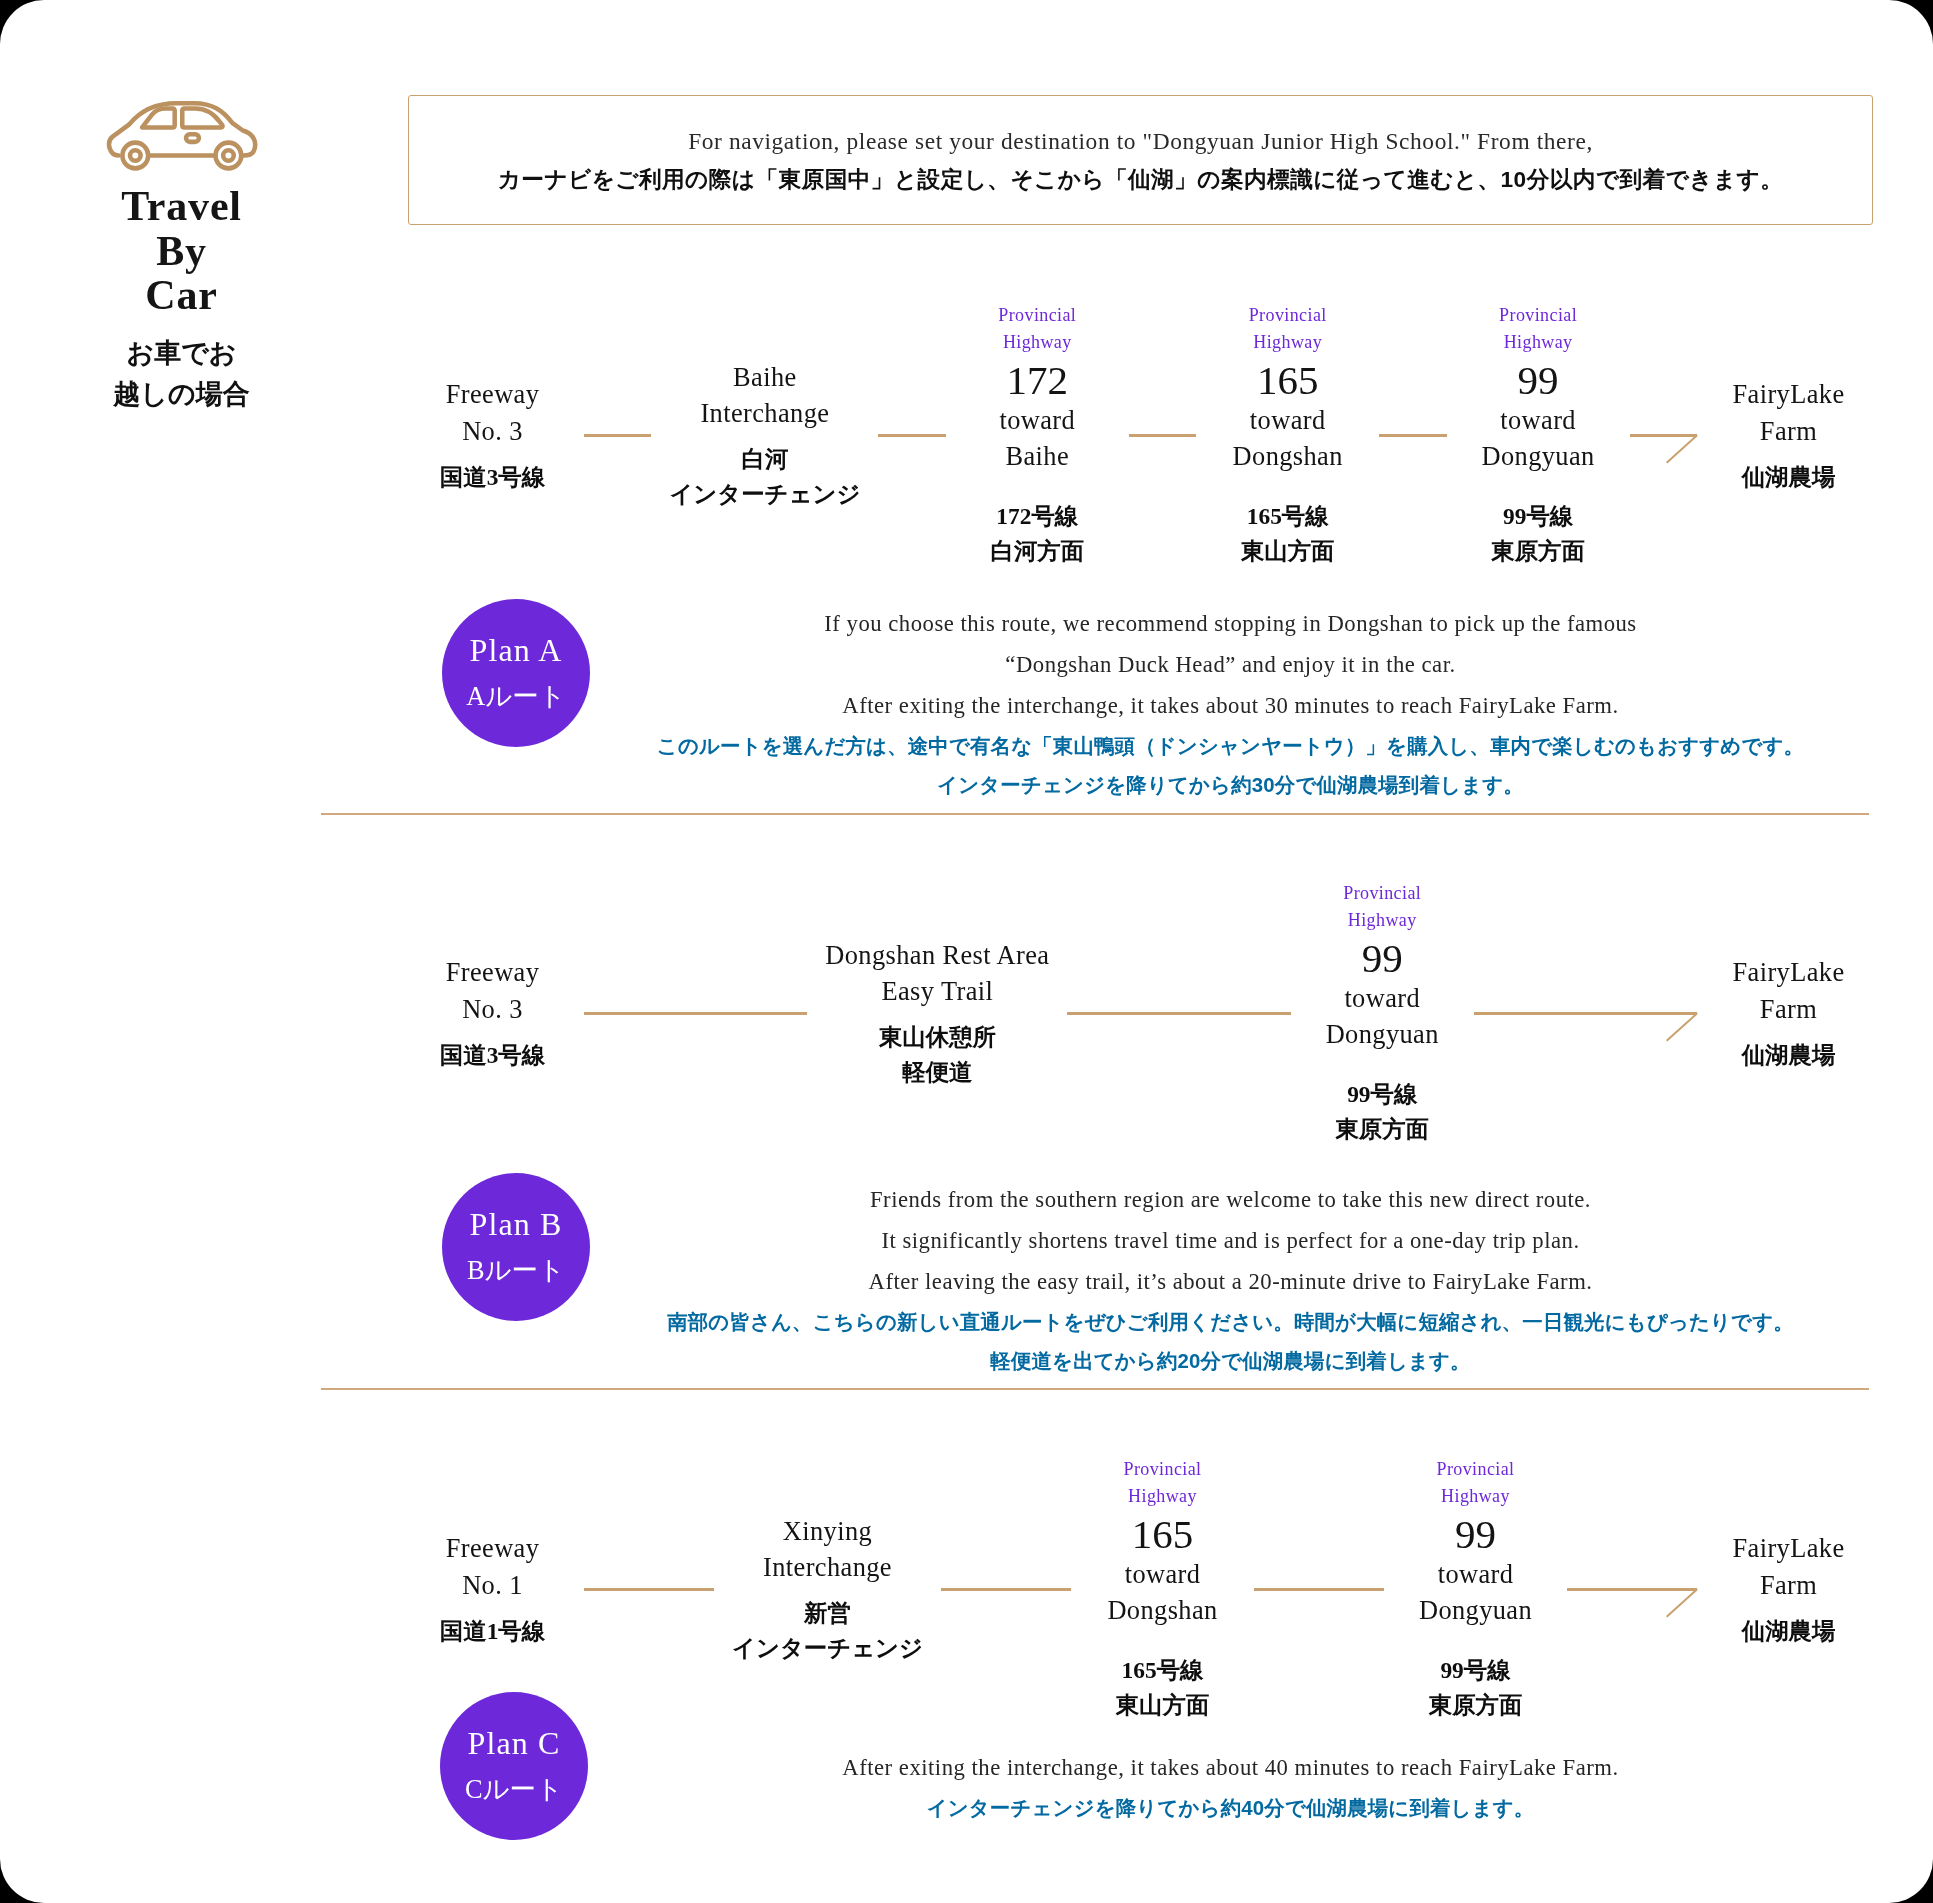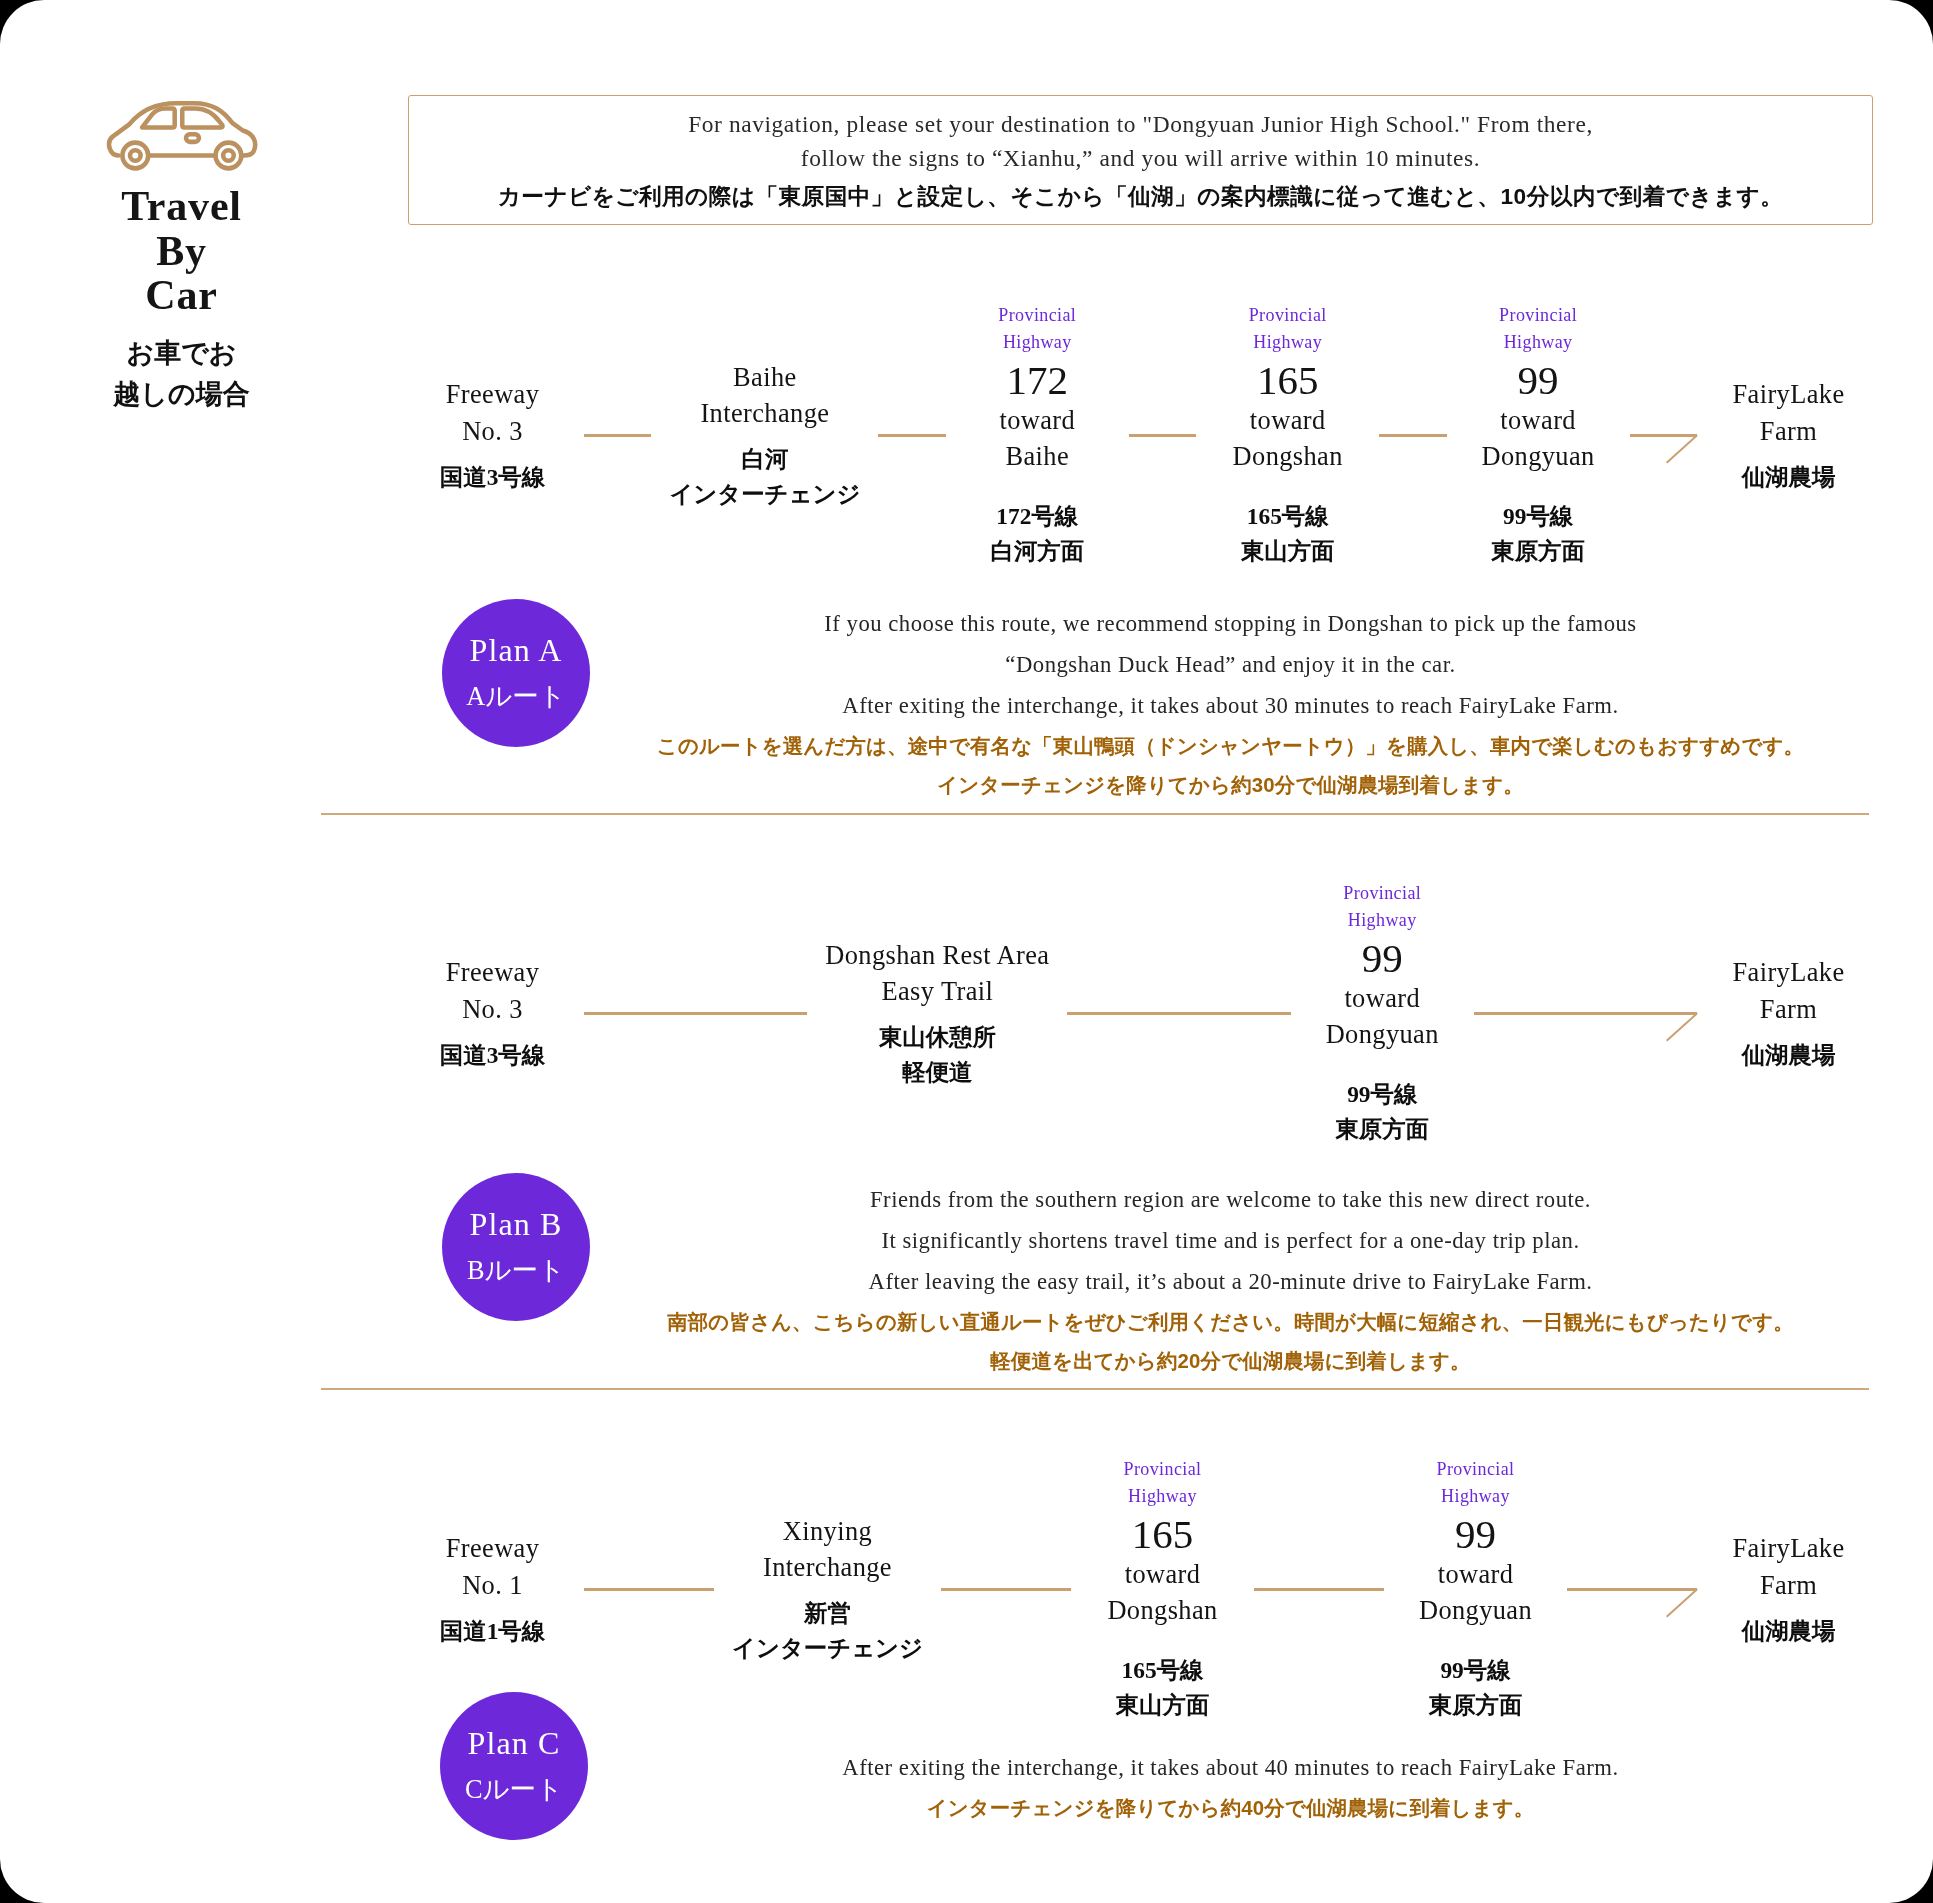--- a/index.html
+++ b/index.html
@@ -48,21 +48,21 @@
   .badge-en{font-size:32px;letter-spacing:1.1px;}
   .badge-jp{margin-top:10px;font-size:26.4px;}
 
   
   .desc{position:absolute;left:634px;width:1193px;text-align:center;}
   .desc.a{top:604px;}
   .desc.b{top:1180px;}
   .desc.c{top:1728px;margin-top:20px;}
   .desc-en{font-size:22.7px;line-height:1.8;letter-spacing:0.5px;color:#262626;}
   .desc-jp{font-size:20.4px;font-weight:700;line-height:1.95;letter-spacing:0.2px;
-    font-family:"Liberation Sans","DejaVu Sans",sans-serif;color:#a16207;}
+    font-family:"Liberation Sans","DejaVu Sans",sans-serif;color:#0369a1;}
 
   
   .separator{position:absolute;left:321px;width:1548px;height:2.3px;background:#cfa97c;}
   .sep1{top:813px;}
   .sep2{top:1388px;}
 </style>
 </head>
 <body>
 
 <div class="page">
@@ -88,21 +88,20 @@
     </div>
     <div class="side-sub">
       <div>お車でお</div>
       <div>越しの場合</div>
     </div>
   </div>
 
   <div class="notice">
     <div class="notice-en">
       <div>For navigation, please set your destination to "Dongyuan Junior High School." From there,</div>
-      <div>follow the signs to “Xianhu,” and you will arrive within 10 minutes.</div>
     </div>
     <div class="notice-jp">カーナビをご利用の際は「東原国中」と設定し、そこから「仙湖」の案内標識に従って進むと、10分以内で到着できます。</div>
   </div>
 
   <div class="route a">
     <div class="step">
       <div class="step-en">
         <div>Freeway</div>
         <div>No. 3</div>
       </div>

